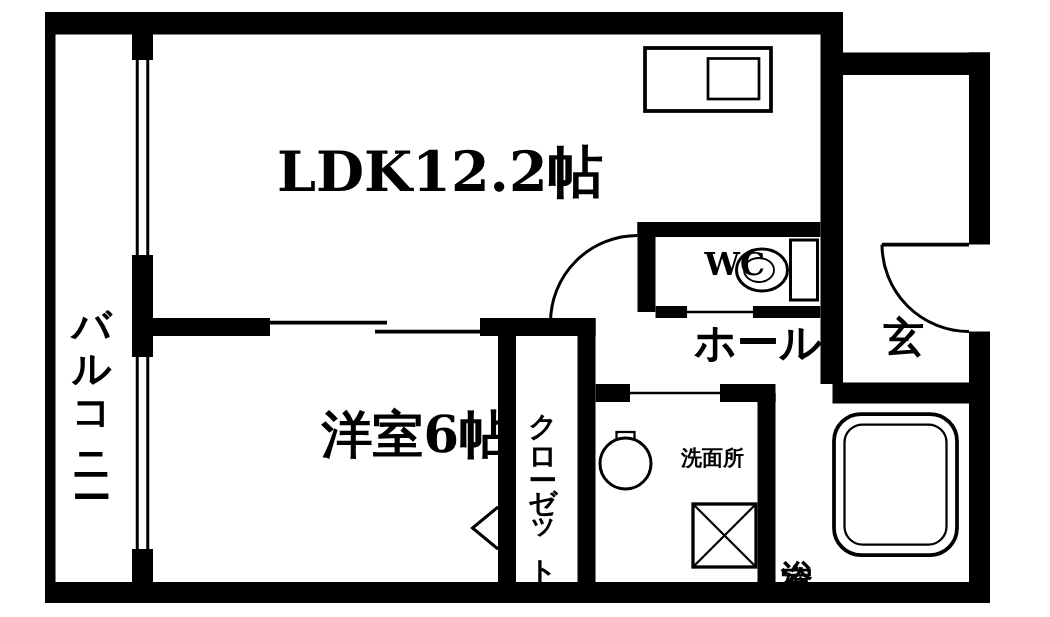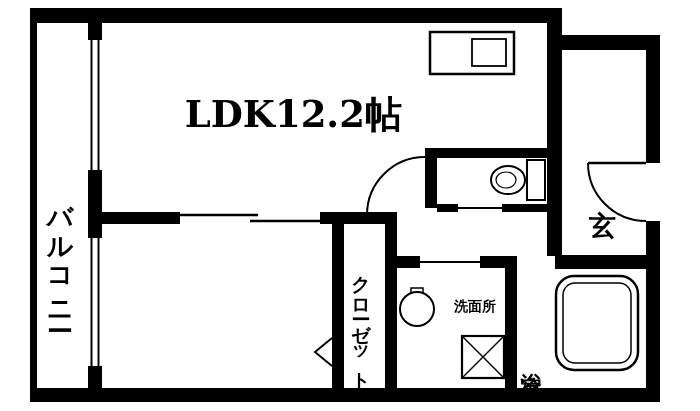--- a/index.html
+++ b/index.html
@@ -122,24 +122,27 @@
     <g>
       <rect x="556" y="276" width="82" height="94" rx="18" fill="#fff" stroke="#000" stroke-width="2.5"></rect>
       <rect x="563" y="283" width="68" height="80" rx="12" fill="none" stroke="#000" stroke-width="1.5"></rect>
     </g>
   </svg>
 
   <div class="label v lbl-balcony">バルコニー</div>
 
   <div class="label lbl-ldk">LDK12.2帖</div>
 
+  <div class="label lbl-yoshitsu">洋室6帖</div>
 
   <div class="label v lbl-closet">クローゼット</div>
 
+  <div class="label lbl-hall">ホール</div>
 
+  <div class="label lbl-wc">WC</div>
 
   <div class="label lbl-genkan">玄</div>
 
   <div class="label lbl-washroom">洗面所</div>
 
   <div class="label v lbl-bath">浴室</div>
 
 </div>
 
 </body></html>

